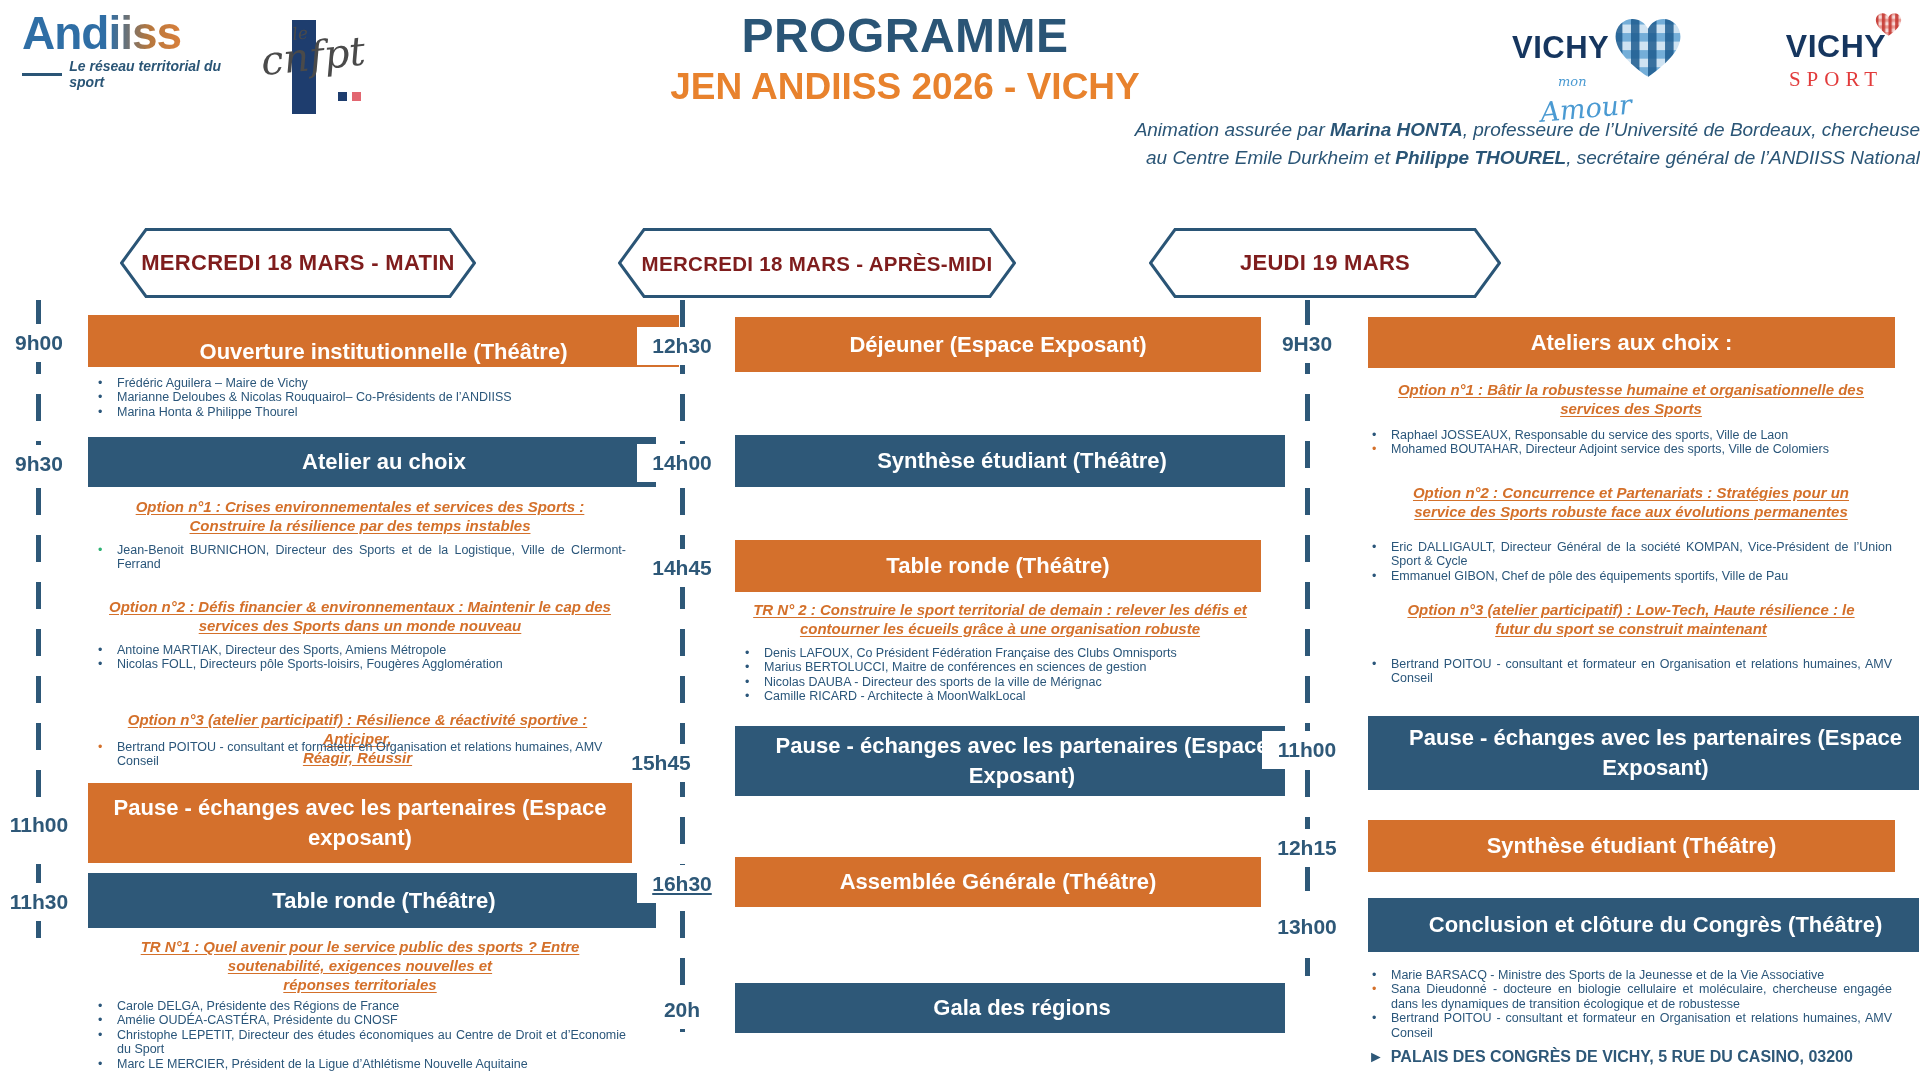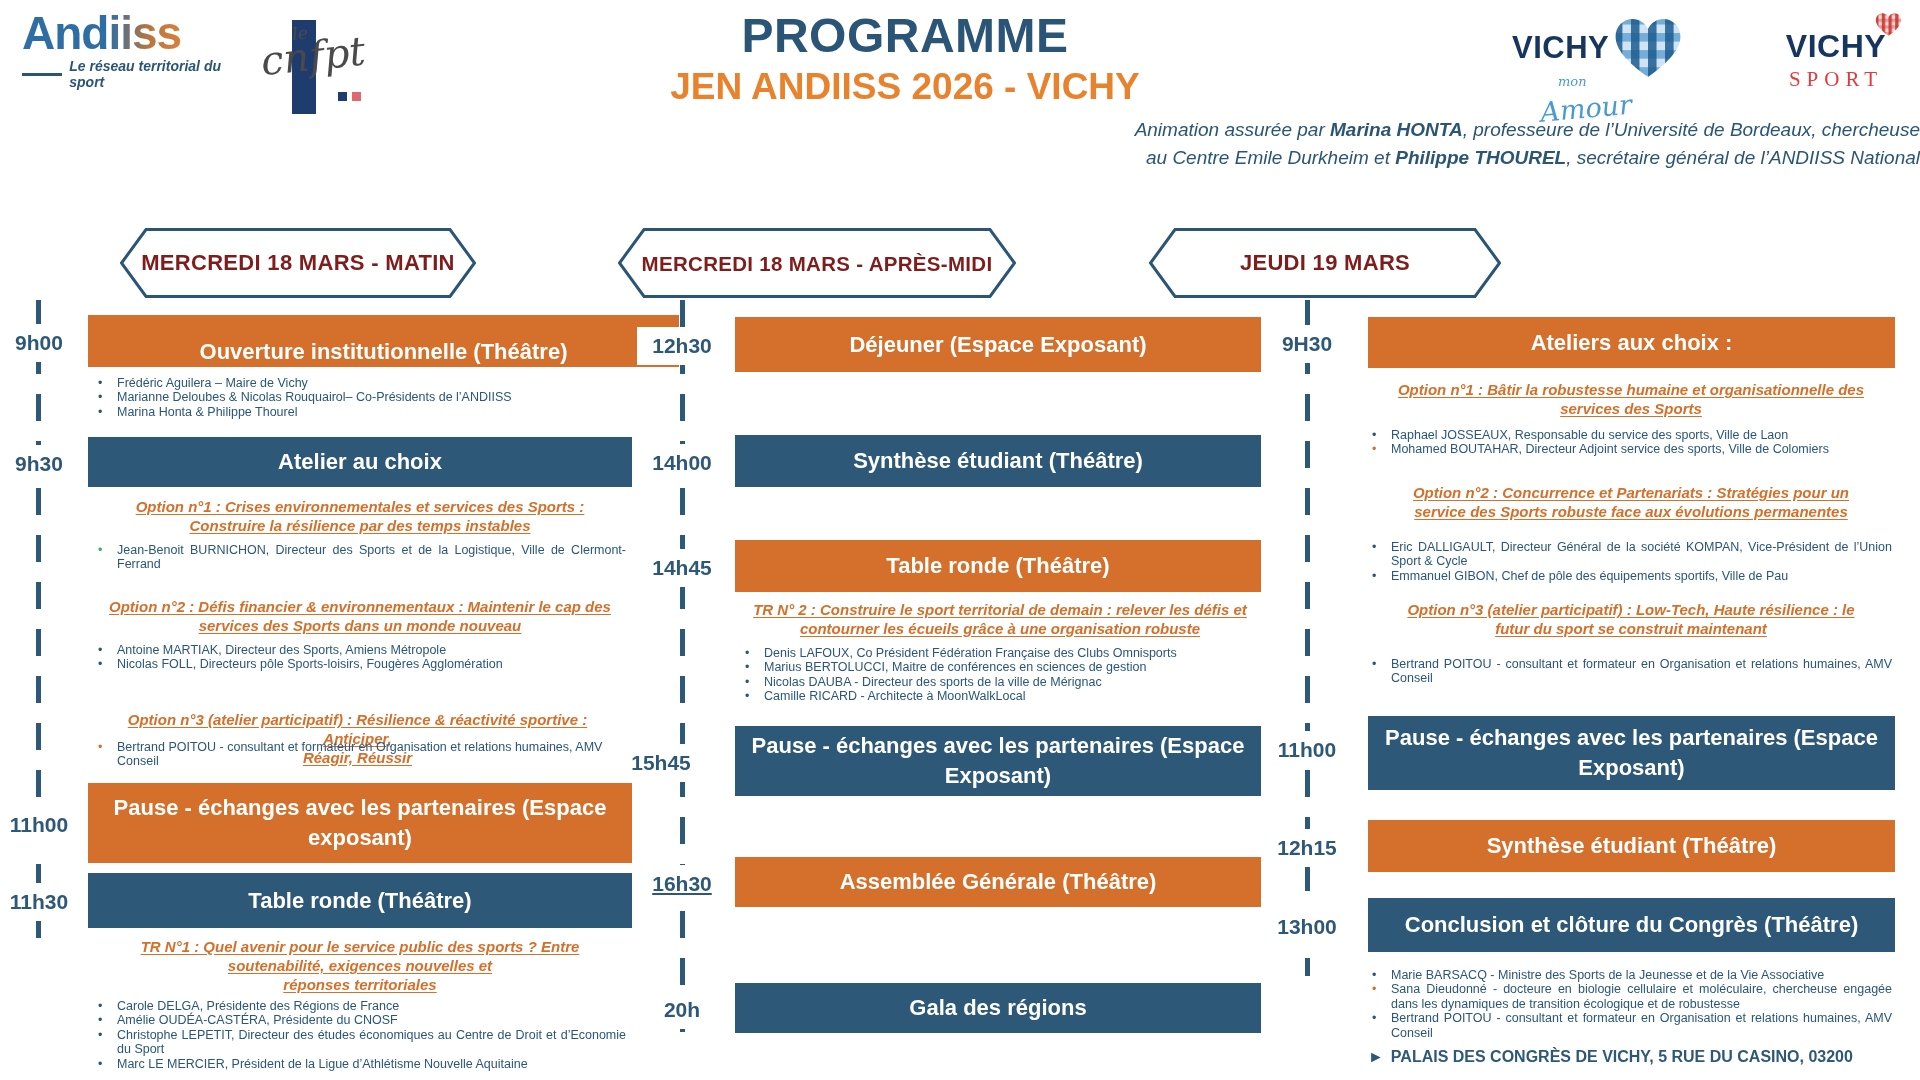--- a/index.html
+++ b/index.html
@@ -45,21 +45,21 @@
   .hex{position:absolute;}
   .hex svg{position:absolute;left:0;top:0;}
   .hex .lbl{position:absolute;left:0;top:0;width:100%;height:100%;display:flex;align-items:center;
      justify-content:center;color:#7f1d1d;font-weight:bold;font-size:22px;letter-spacing:0.3px;white-space:nowrap;}
   .hex.h2 .lbl{font-size:20.5px;}
   .banner{position:absolute;display:flex;align-items:center;justify-content:center;z-index:2;
      color:#fff;font-weight:bold;font-size:22px;text-align:center;line-height:1.35;}
   .banner span{white-space:nowrap;}
   .banner.wrap span{white-space:normal;}
   .banner.or{background:#d4702c;}
-  .banner.bl{background:#2e5878;}
+  .banner.bl{background:#2e5878;padding-left:24px;}
   .heading{position:absolute;color:#d4702a;font-weight:bold;font-size:15px;line-height:1.25;text-align:center;font-style:italic;}
   .heading span{display:block;text-decoration:underline;text-underline-offset:2px;}
   .bullets{position:absolute;color:#2a567a;font-size:12.5px;line-height:1.15;}
   .bi{display:flex;}
   .bi .dot{flex:none;width:11px;margin-right:8px;color:#2a567a;}
   .bi .dot.g{color:#2db273;}
   .bi .dot.o{color:#d4702a;}
   .bi .tx{flex:1;}
   .bi .tx.j{text-align:justify;}
   .venue{position:absolute;font-weight:bold;font-size:16px;color:#2e5878;white-space:nowrap;}

